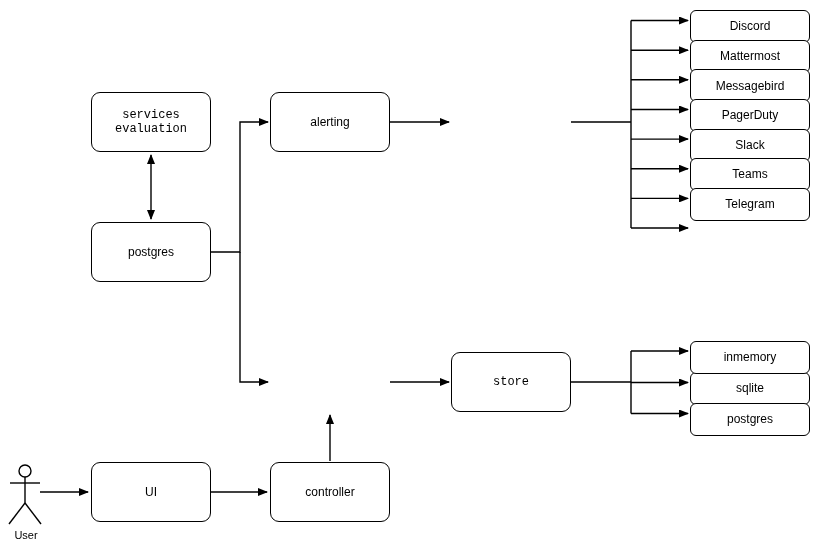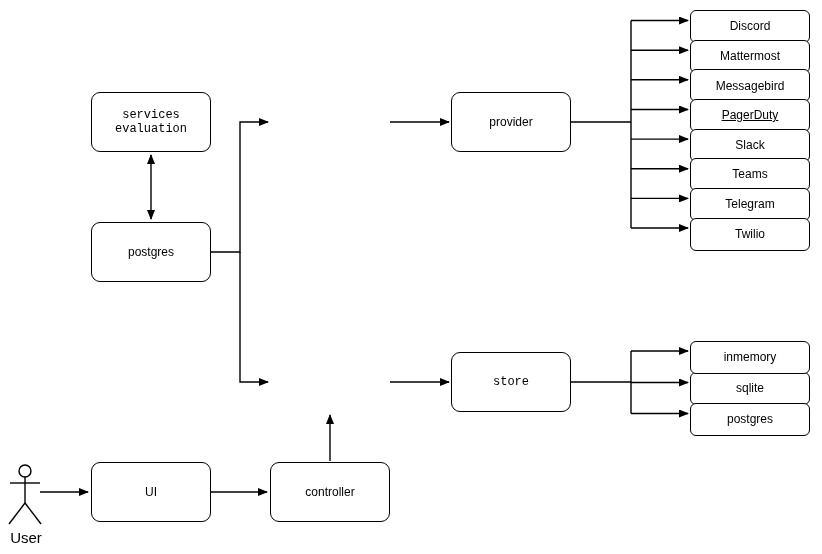--- a/index.html
+++ b/index.html
@@ -48,21 +48,21 @@
     width: 120px;
     height: 33px;
     border-radius: 6px;
   }
   .actor-label {
     position: absolute;
     left: 5px;
     top: 529px;
     width: 42px;
     text-align: center;
-    font-size: 15px;
+    font-size: 11px;
   }
 </style>
 </head>
 <body>
 
 <div class="canvas">
 
   <svg class="edges" viewBox="0 0 822 554" xmlns="http://www.w3.org/2000/svg">
     <defs>
       <marker id="arrow" viewBox="0 0 10 8" refX="9" refY="4" markerWidth="10" markerHeight="8" markerUnits="userSpaceOnUse" orient="auto-start-reverse">
@@ -107,38 +107,37 @@
       <path class="actor-part" d="M 10 483 L 40 483"></path>
       <path class="actor-part" d="M 25 503 L 9 524"></path>
       <path class="actor-part" d="M 25 503 L 41 524"></path>
     </g>
   </svg>
 
   <div class="node big" style="left:91px; top:92px;font-family:Liberation Mono, monospace;">services evaluation</div>
 
   <div class="node big" style="left:91px; top:222px;">postgres</div>
 
+  <div class="node big" style="left:270px; top:92px;">alerting</div>
 
-  <div class="node big" style="left:451px; top:92px;">provider</div>
 
 
   <div class="node big" style="left:451px; top:352px;font-family:Liberation Mono, monospace;">store</div>
 
   <div class="node big" style="left:270px; top:462px;">controller</div>
 
   <div class="node big" style="left:91px; top:462px;">UI</div>
 
   <div class="node small" style="left:690px; top:10px;">Discord</div>
   <div class="node small" style="left:690px; top:39.7px;">Mattermost</div>
   <div class="node small" style="left:690px; top:69.3px;">Messagebird</div>
-  <div class="node small" style="left:690px; top:99px;text-decoration:underline;">PagerDuty</div>
+  <div class="node small" style="left:690px; top:99px;">PagerDuty</div>
   <div class="node small" style="left:690px; top:128.6px;">Slack</div>
   <div class="node small" style="left:690px; top:158.2px;">Teams</div>
   <div class="node small" style="left:690px; top:187.9px;">Telegram</div>
-  <div class="node small" style="left:690px; top:217.5px;">Twilio</div>
 
   <div class="node small" style="left:690px; top:372px;">sqlite</div>
   <div class="node small" style="left:690px; top:340.5px;">inmemory</div>
   <div class="node small" style="left:690px; top:403px;">postgres</div>
 
   <div class="actor-label">User</div>
 
 </div>
 
 </body></html>

